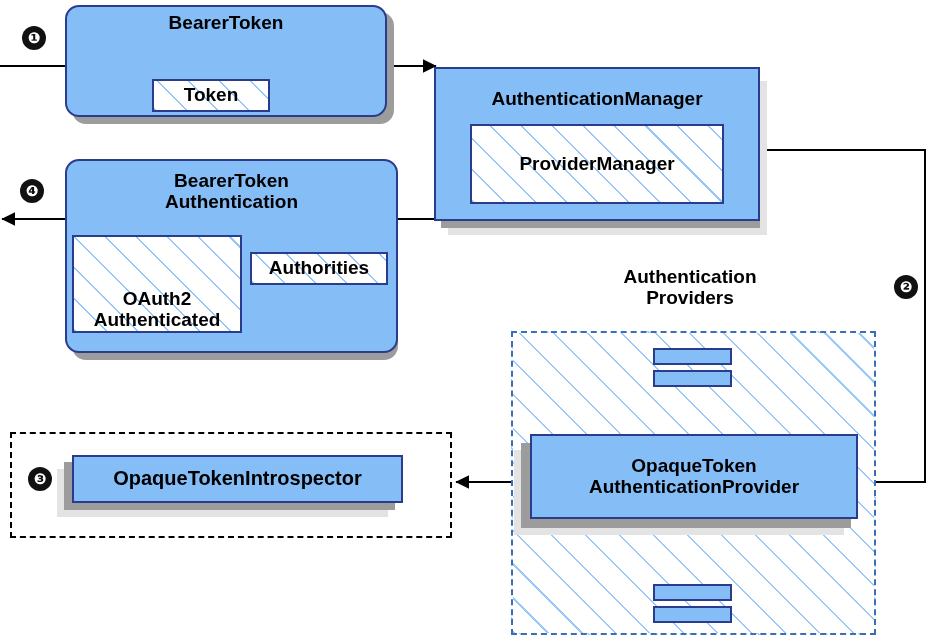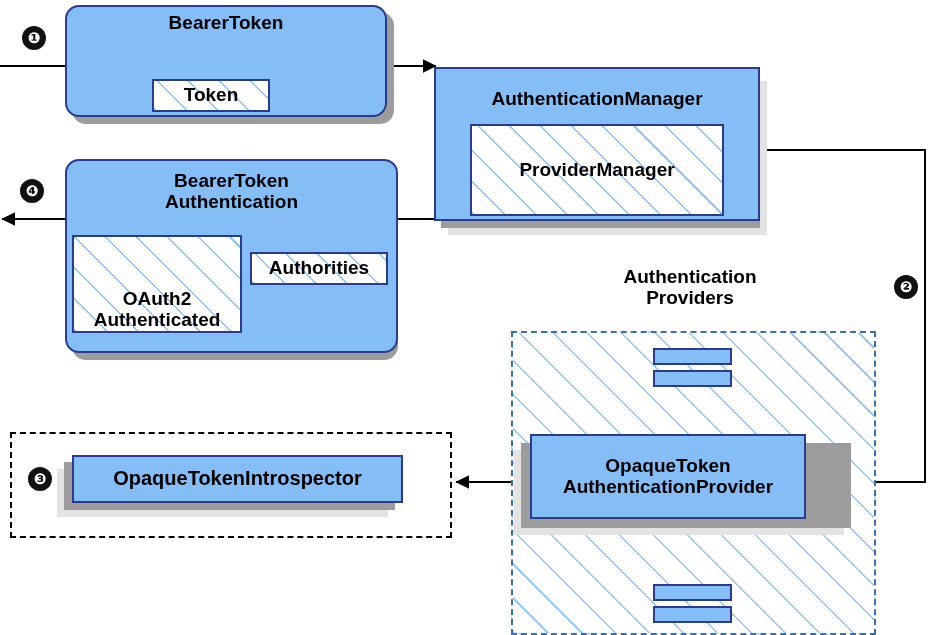--- a/index.html
+++ b/index.html
@@ -185,21 +185,21 @@
   </div>
   <div class="hatch-box" style="left:152px; top:79px; width:118px; height:33px; font-size:19px;">
     <span>Token</span>
   </div>
 
   <div class="shadow" style="left:441px; top:74px; width:319px; height:154px;"></div>
   <div class="shadow light" style="left:448px; top:81px; width:319px; height:154px;"></div>
   <div class="node" style="left:434px; top:67px; width:326px; height:154px; font-size:19px; align-items:flex-start; padding-top:20px;">
     <span>AuthenticationManager</span>
   </div>
-  <div class="hatch-box" style="left:470px; top:124px; width:254px; height:92px; font-size:19px;">
+  <div class="hatch-box" style="left:470px; top:124px; width:254px; height:80px; font-size:19px;">
     <span>ProviderManager</span>
   </div>
 
   <div class="shadow rounded" style="left:72px; top:166px; width:326px; height:194px;"></div>
   <div class="node rounded" style="left:65px; top:159px; width:333px; height:194px; font-size:19px; align-items:flex-start; padding-top:10px;">
     <div>
       <div>BearerToken</div>
       <div>Authentication</div>
     </div>
   </div>
@@ -211,21 +211,21 @@
   </div>
   <div class="hatch-box" style="left:250px; top:252px; width:138px; height:33px; font-size:19px;">
     <span>Authorities</span>
   </div>
 
   <div class="bar" style="left:653px; top:348px; width:79px; height:17px;"></div>
   <div class="bar" style="left:653px; top:370px; width:79px; height:17px;"></div>
 
   <div class="shadow" style="left:521px; top:443px; width:330px; height:85px;"></div>
   <div class="shadow light" style="left:514px; top:450px; width:330px; height:85px;"></div>
-  <div class="node" style="left:530px; top:434px; width:276px; height:85px; font-size:19px;">
+  <div class="node" style="left:530px; top:434px; width:328px; height:85px; font-size:19px;">
     <div>
       <div>OpaqueToken</div>
       <div>AuthenticationProvider</div>
     </div>
   </div>
 
   <div class="bar" style="left:653px; top:584px; width:79px; height:17px;"></div>
   <div class="bar" style="left:653px; top:606px; width:79px; height:17px;"></div>
 
   <div class="shadow" style="left:64px; top:462px; width:331px; height:48px;"></div>

